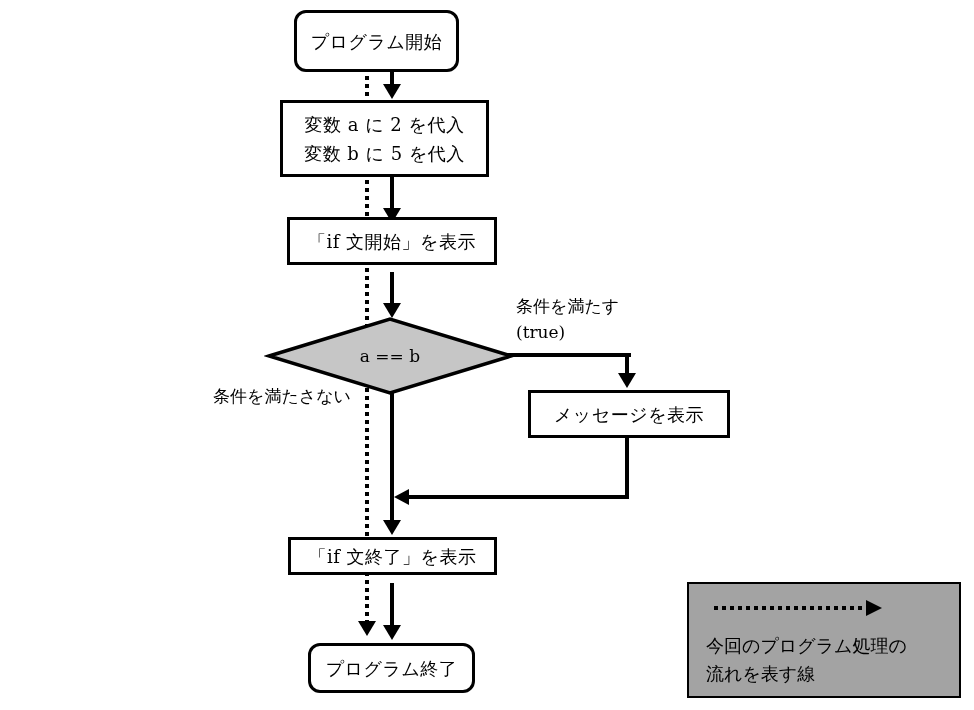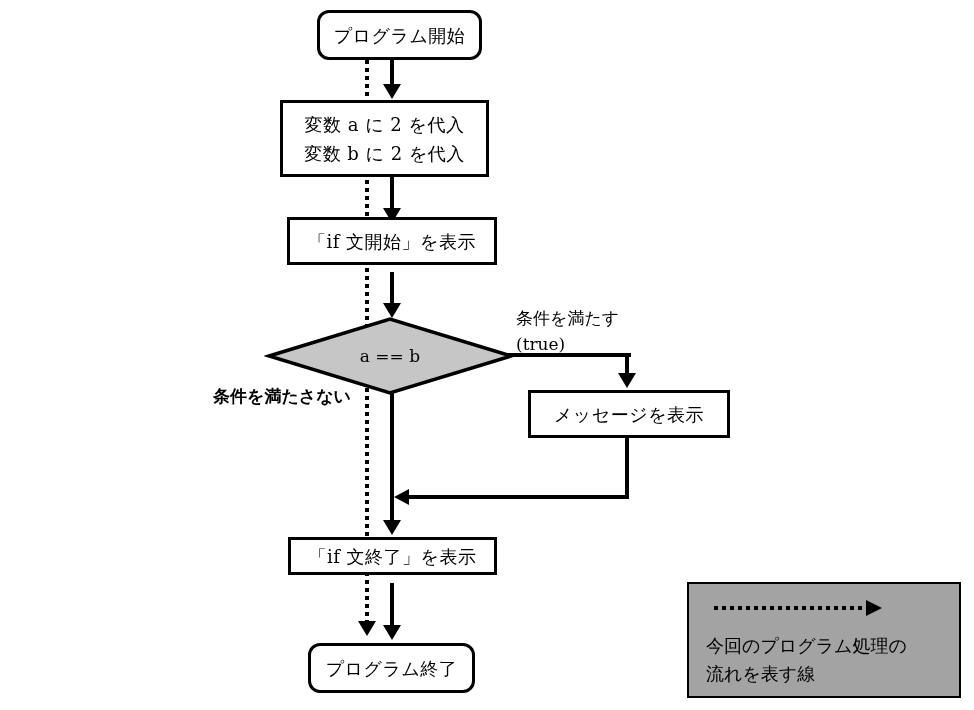--- a/index.html
+++ b/index.html
@@ -100,27 +100,27 @@
   <div class="arr-down" style="left:383px; top:625px;"></div>
 
   <div class="hline" style="left:505px; top:353px; width:126px;"></div>
   <div class="vline" style="left:625px; top:353px; height:22px;"></div>
   <div class="arr-down" style="left:618px; top:373px;"></div>
 
   <div class="vline" style="left:625px; top:438px; height:61px;"></div>
   <div class="hline" style="left:408px; top:495px; width:221px;"></div>
   <div class="arr-left" style="left:394px; top:489px;"></div>
 
-  <div class="node terminal" style="left:317px; top:10px; width:165px; height:50px;">
+  <div class="node terminal" style="left:294px; top:10px; width:165px; height:62px;">
     <span>プログラム開始</span>
   </div>
 
   <div class="node" style="left:280px; top:100px; width:209px; height:77px;">
     <span>変数 a に 2 を代入</span>
-    <span>変数 b に 2 を代入</span>
+    <span>変数 b に 5 を代入</span>
   </div>
 
   <div class="node" style="left:287px; top:217px; width:210px; height:48px;">
     <span>「if 文開始」を表示</span>
   </div>
 
   <svg class="diamond-svg" width="252" height="84" viewBox="0 0 252 84">
     <polygon points="5,42 126,5 247,42 126,79" fill="#c6c6c6" stroke="#000" stroke-width="3.5"></polygon>
   </svg>
   <div class="diamond-label">a == b</div>
@@ -130,25 +130,25 @@
   </div>
 
   <div class="node" style="left:288px; top:537px; width:209px; height:38px;">
     <span>「if 文終了」を表示</span>
   </div>
 
   <div class="node terminal" style="left:308px; top:643px; width:167px; height:50px;justify-content:center;">
     <span>プログラム終了</span>
   </div>
 
-  <div class="branch-label" style="left:516px; top:293px;margin-top:12px;">
+  <div class="branch-label" style="left:516px; top:293px;">
     <div>条件を満たす</div>
     <div>(true)</div>
   </div>
-  <div class="branch-label" style="left:213px; top:383px;font-weight:bold;">
+  <div class="branch-label" style="left:213px; top:383px;">
     <div>条件を満たさない</div>
   </div>
 
   <div class="legend">
     <div class="hdotted" style="left:25px; top:22px; width:152px;"></div>
     <div class="arr-right" style="left:177px; top:16px;"></div>
     <div class="legend-text">
       <div>今回のプログラム処理の</div>
       <div>流れを表す線</div>
     </div>

